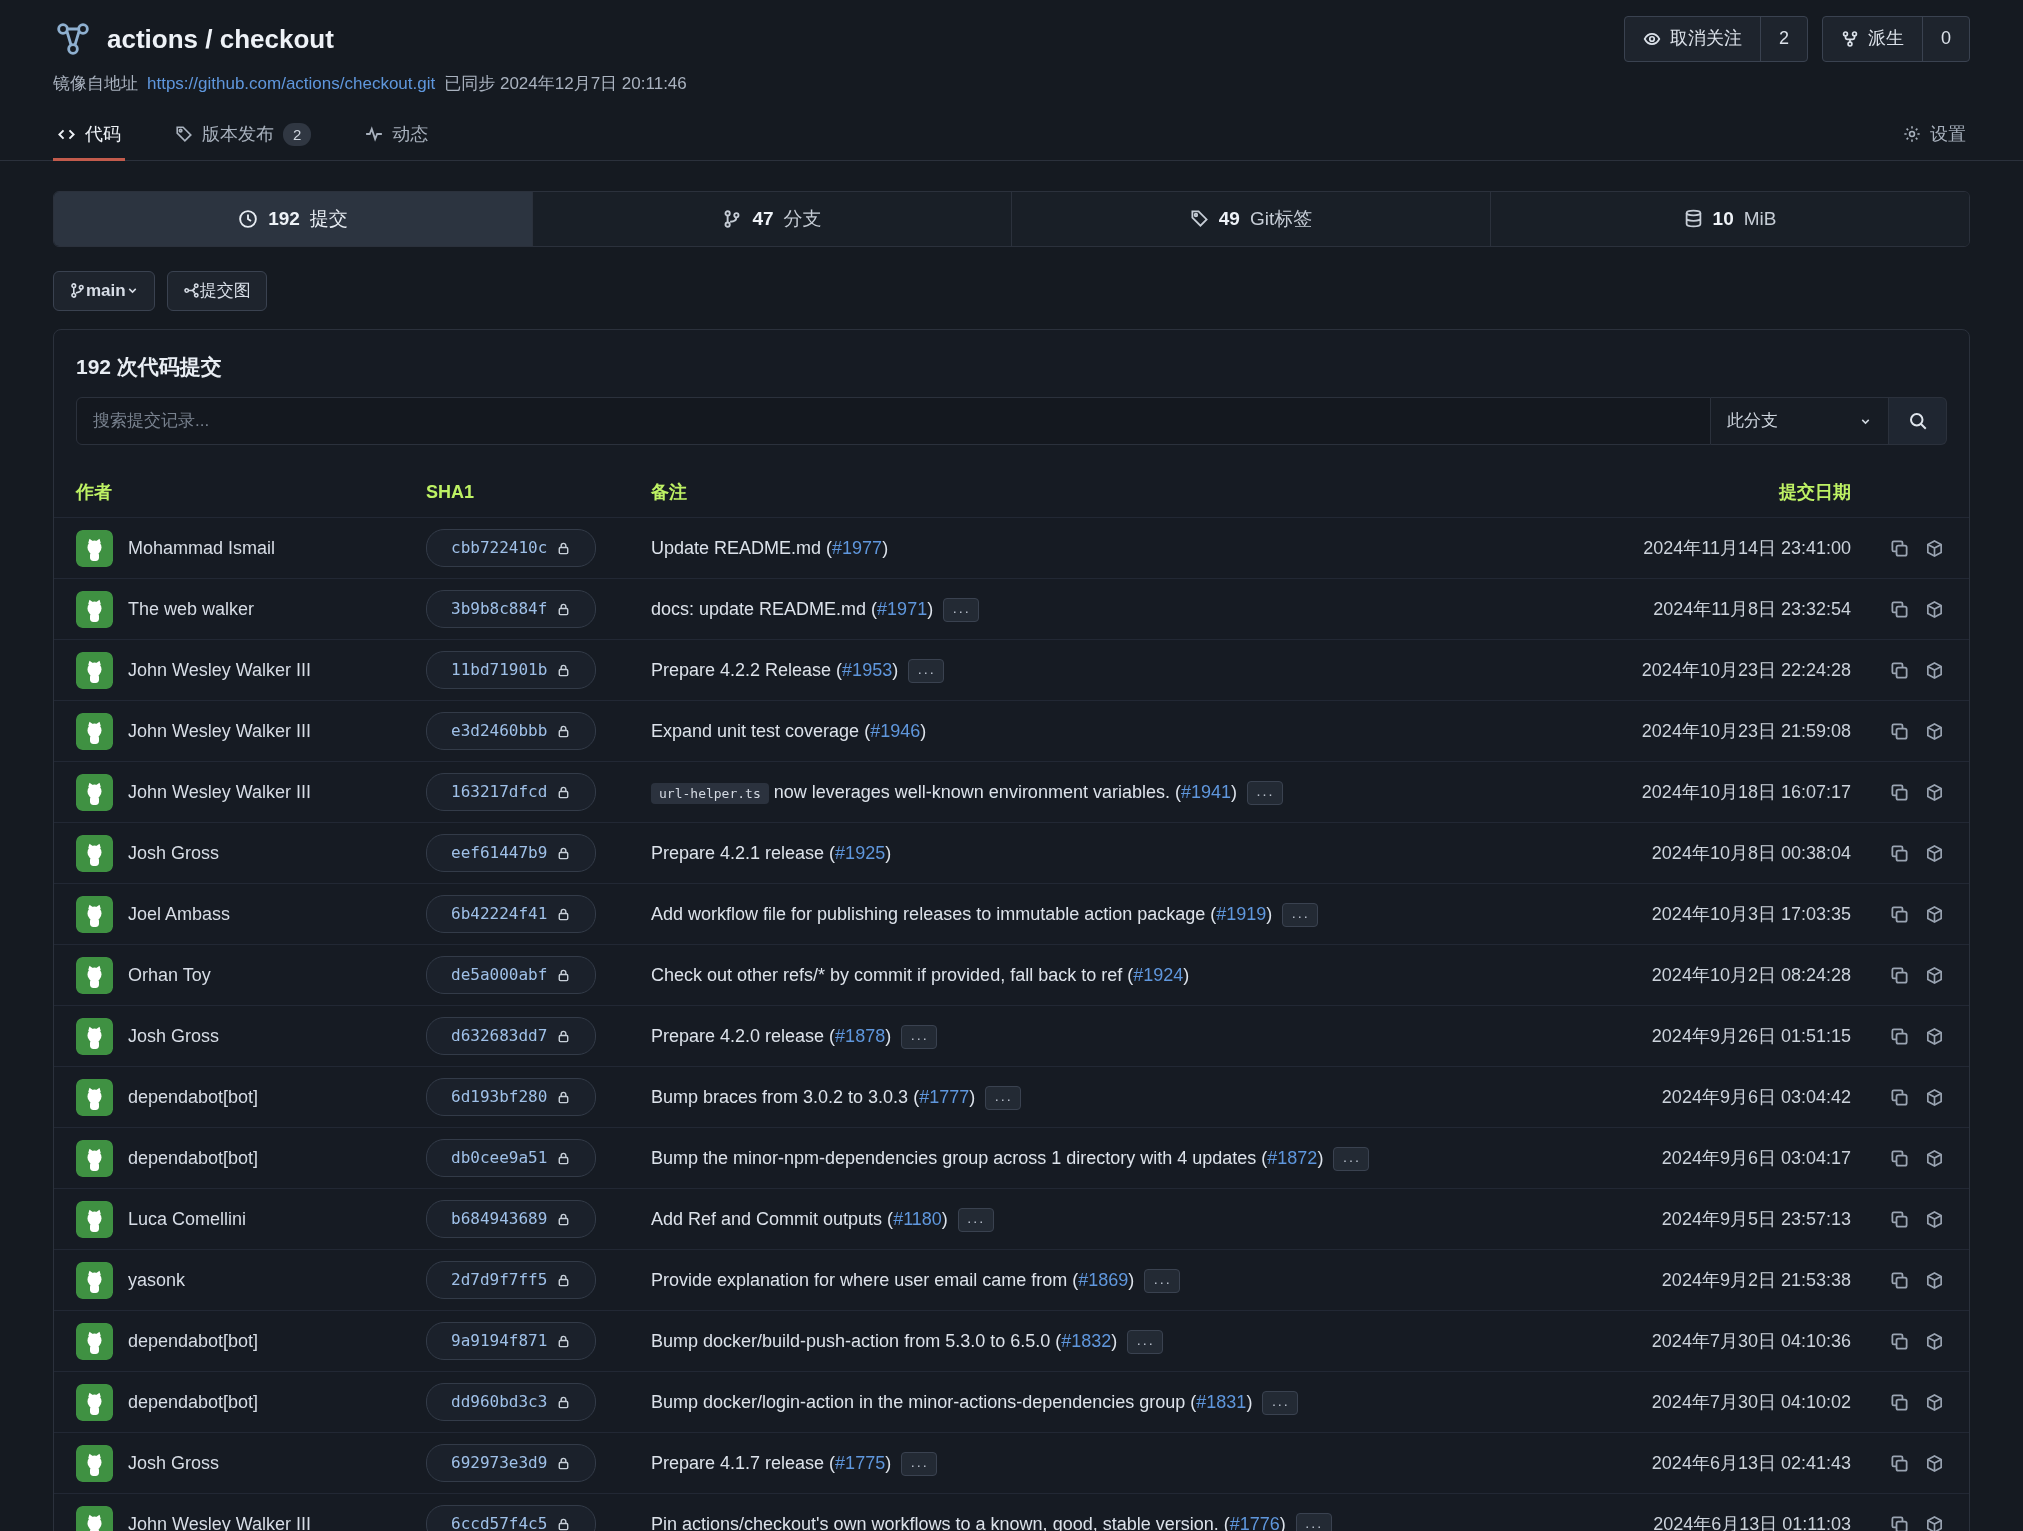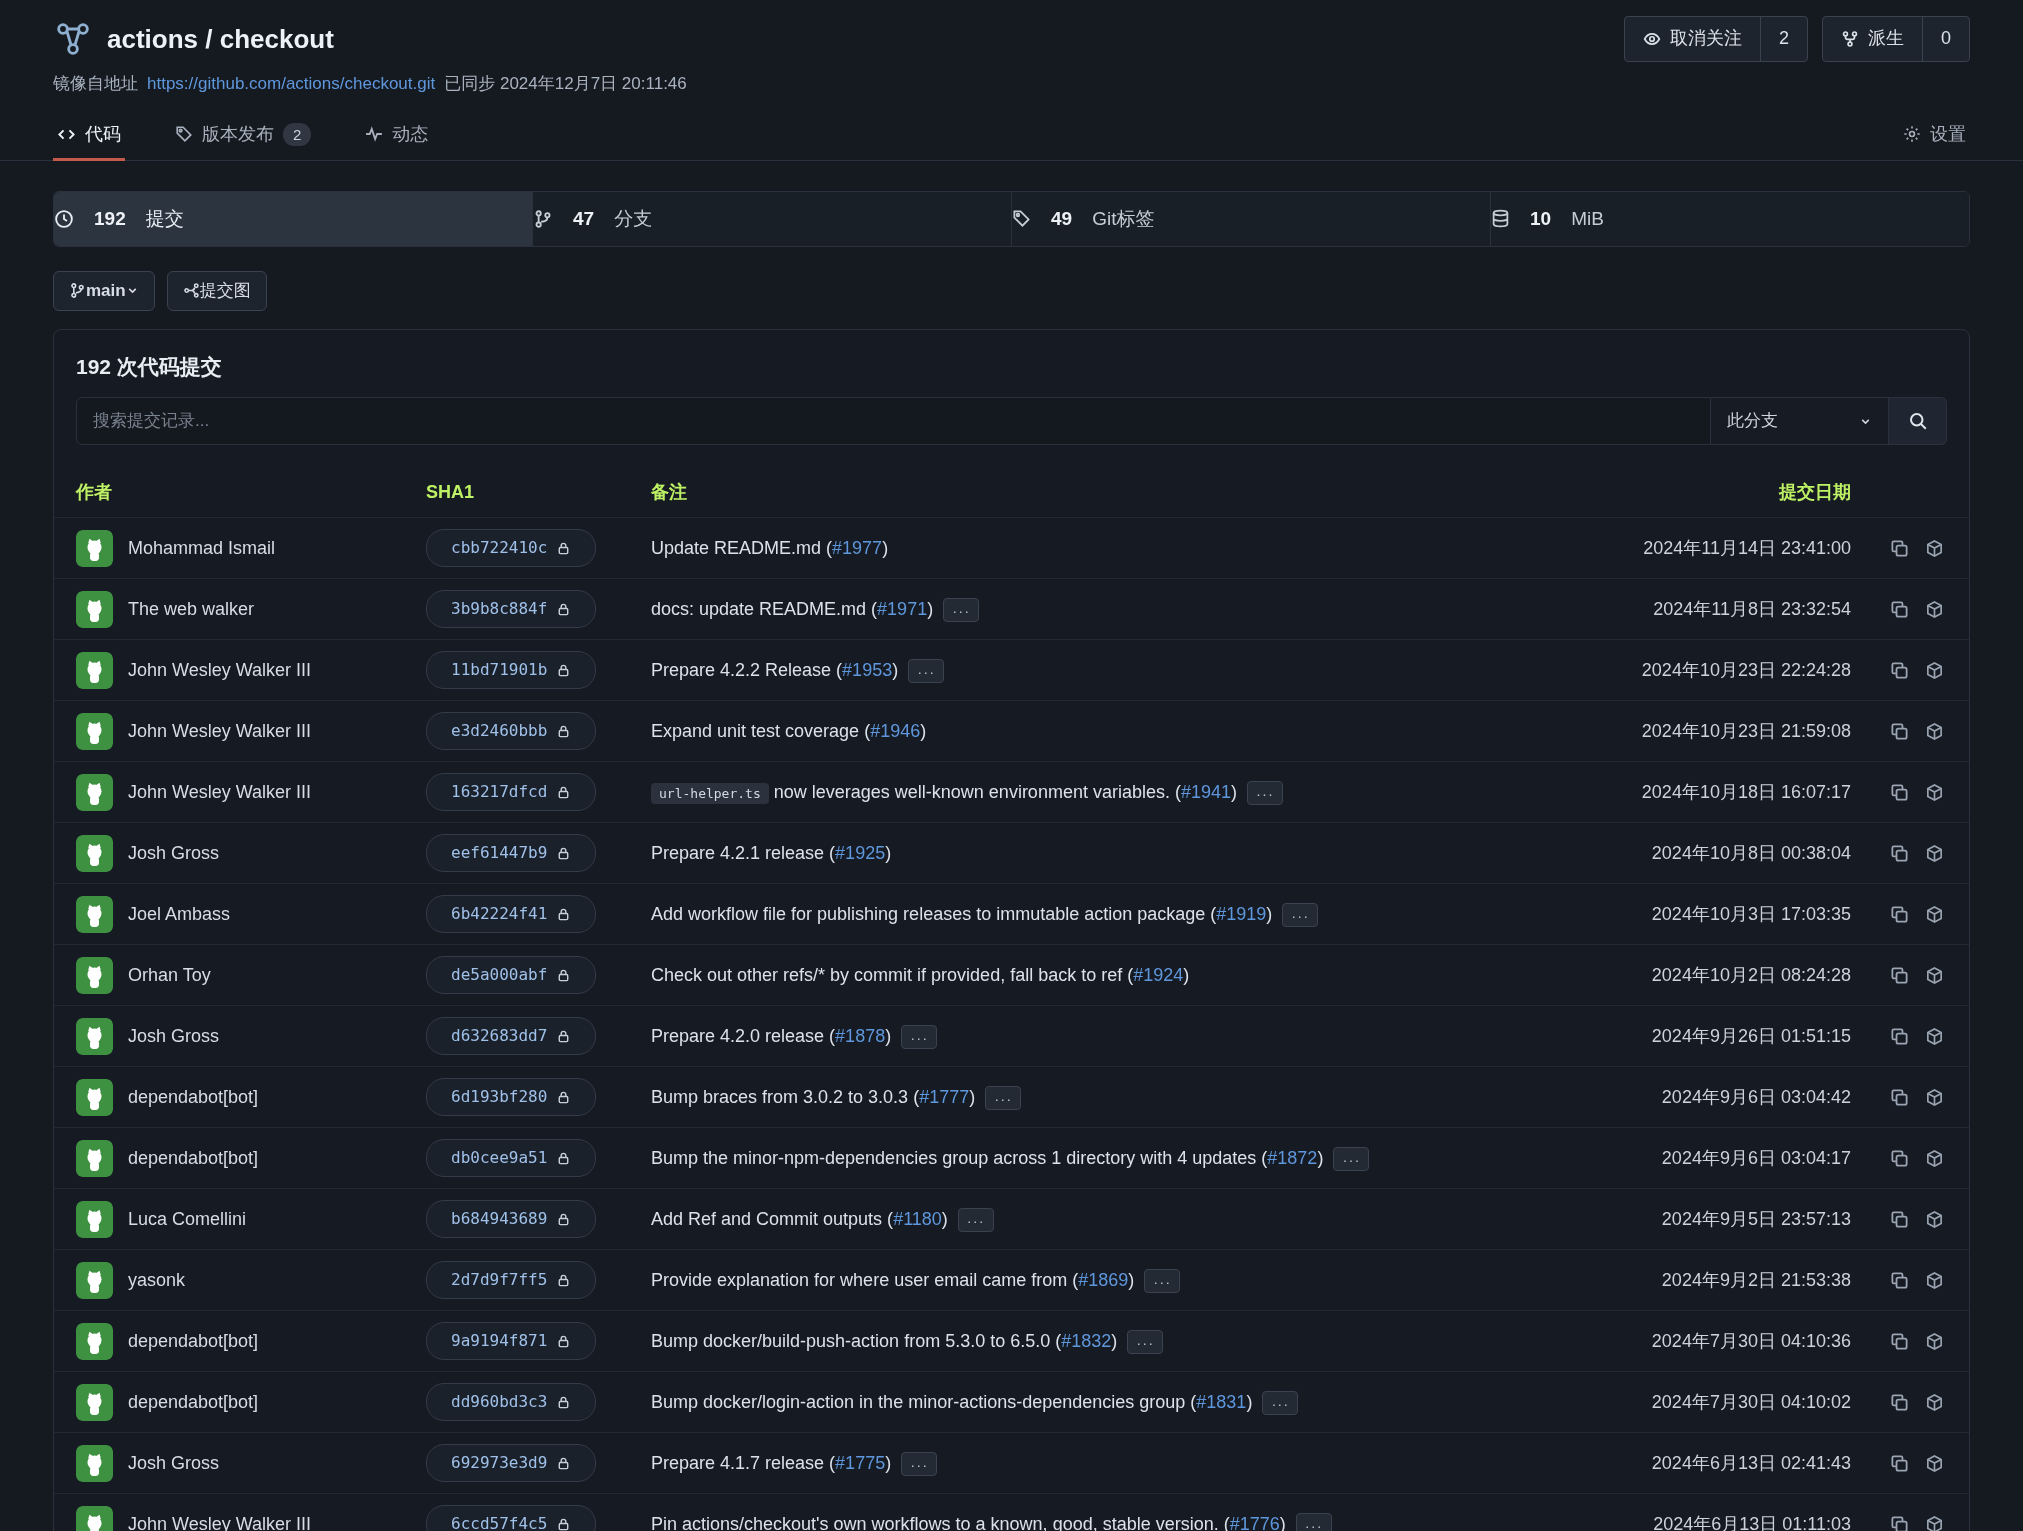--- a/index.html
+++ b/index.html
@@ -20,21 +20,21 @@
 
   
   .tabs{display:flex;align-items:flex-end;gap:46px;margin-top:14px;border-bottom:1px solid #2b313c;padding:0 53px}
   .tab{display:flex;align-items:center;gap:9px;padding:12px 4px 11px;color:#a8b1bd;font-size:18px;cursor:pointer;border-bottom:3px solid transparent;margin-bottom:-1px}
   .tab.active{color:#eef2f7;border-bottom-color:#c25b4c}
   .tab .badge{background:#303742;border-radius:11px;padding:1px 10px;font-size:15px;color:#cfd6df}
   .tab-right{margin-left:auto}
 
   
   .stats{display:flex;margin-top:30px;height:56px;border:1px solid #2b313c;border-radius:6px;overflow:hidden}
-  .stat{flex:1;display:flex;align-items:center;gap:20px;background:#191f27;color:#c6cdd6;font-size:19px;cursor:pointer}
+  .stat{flex:1;display:flex;align-items:center;justify-content:center;gap:10px;background:#191f27;color:#c6cdd6;font-size:19px;cursor:pointer}
   .stat+.stat{border-left:1px solid #2b313c}
   .stat.active{background:#2c3440;color:#e8edf3}
   .stat b{color:#eef2f7;font-weight:700}
 
   
   .toolbar{display:flex;gap:12px;margin-top:24px}
   .tbtn{display:flex;align-items:center;height:40px;padding:0 15px;background:#1e242d;border:1px solid #3a4250;border-radius:6px;font-size:17px;color:#d7dde6;cursor:pointer}
   .tbtn b{font-weight:600}
 
   

